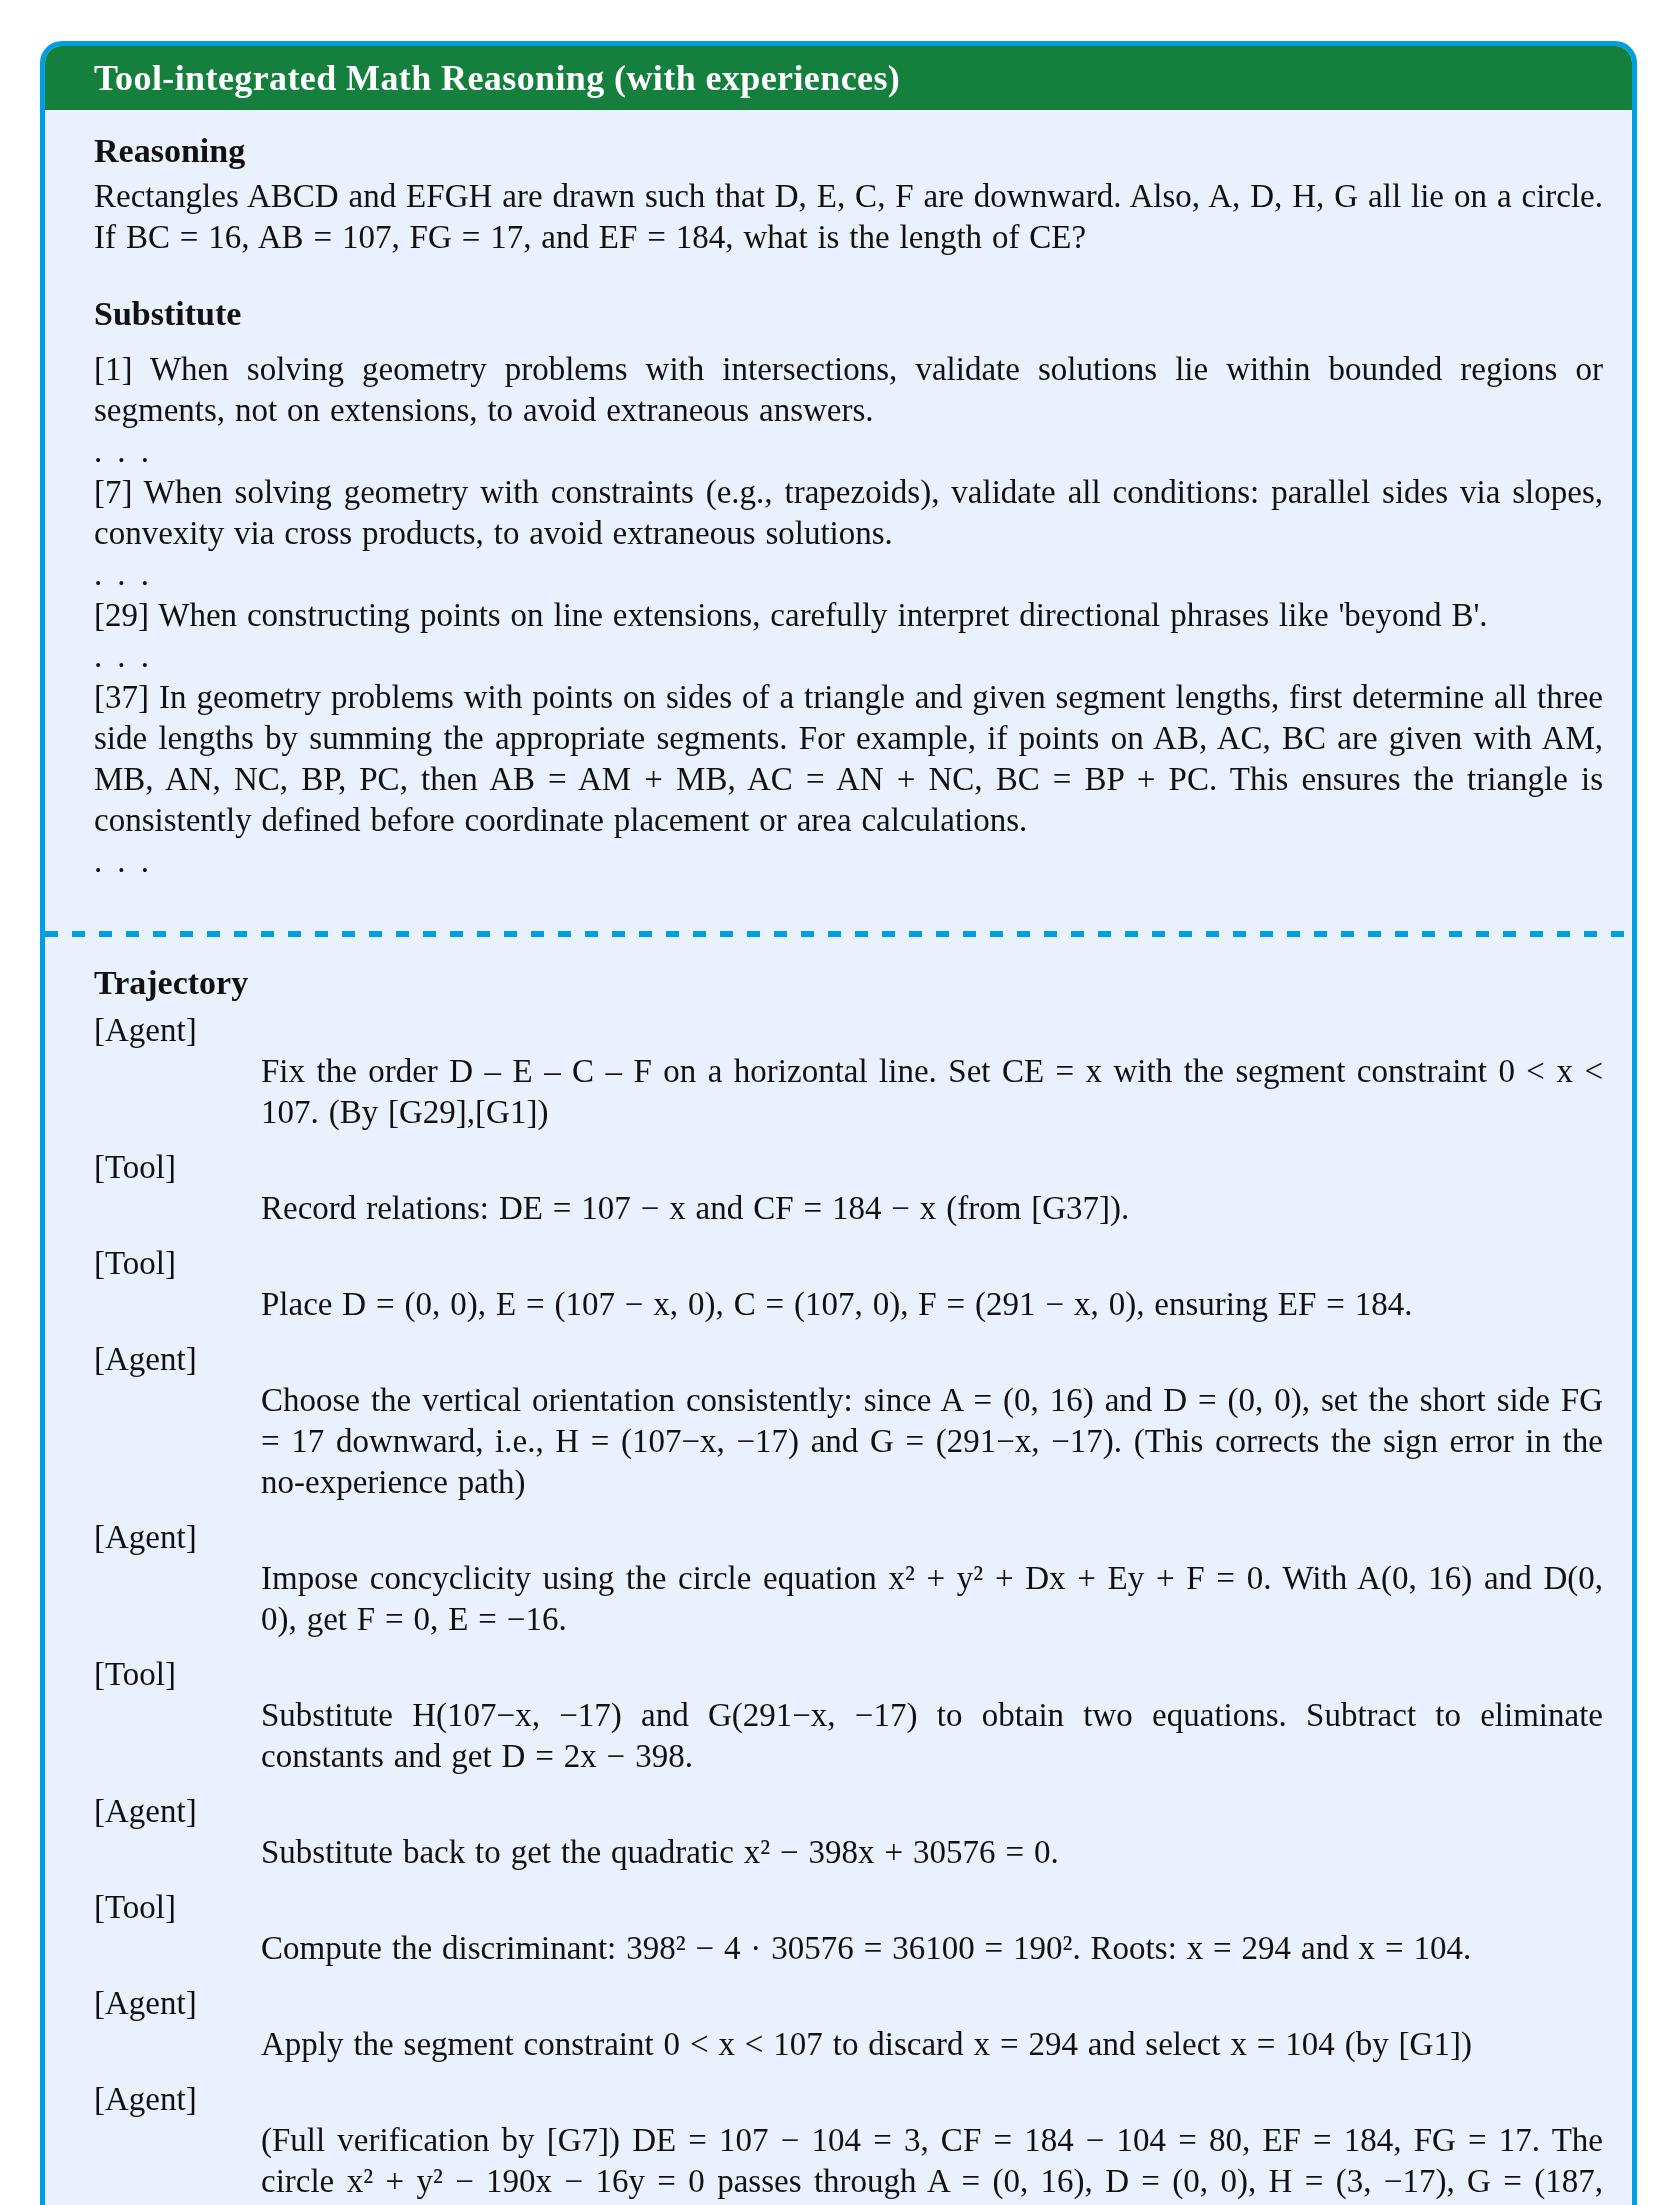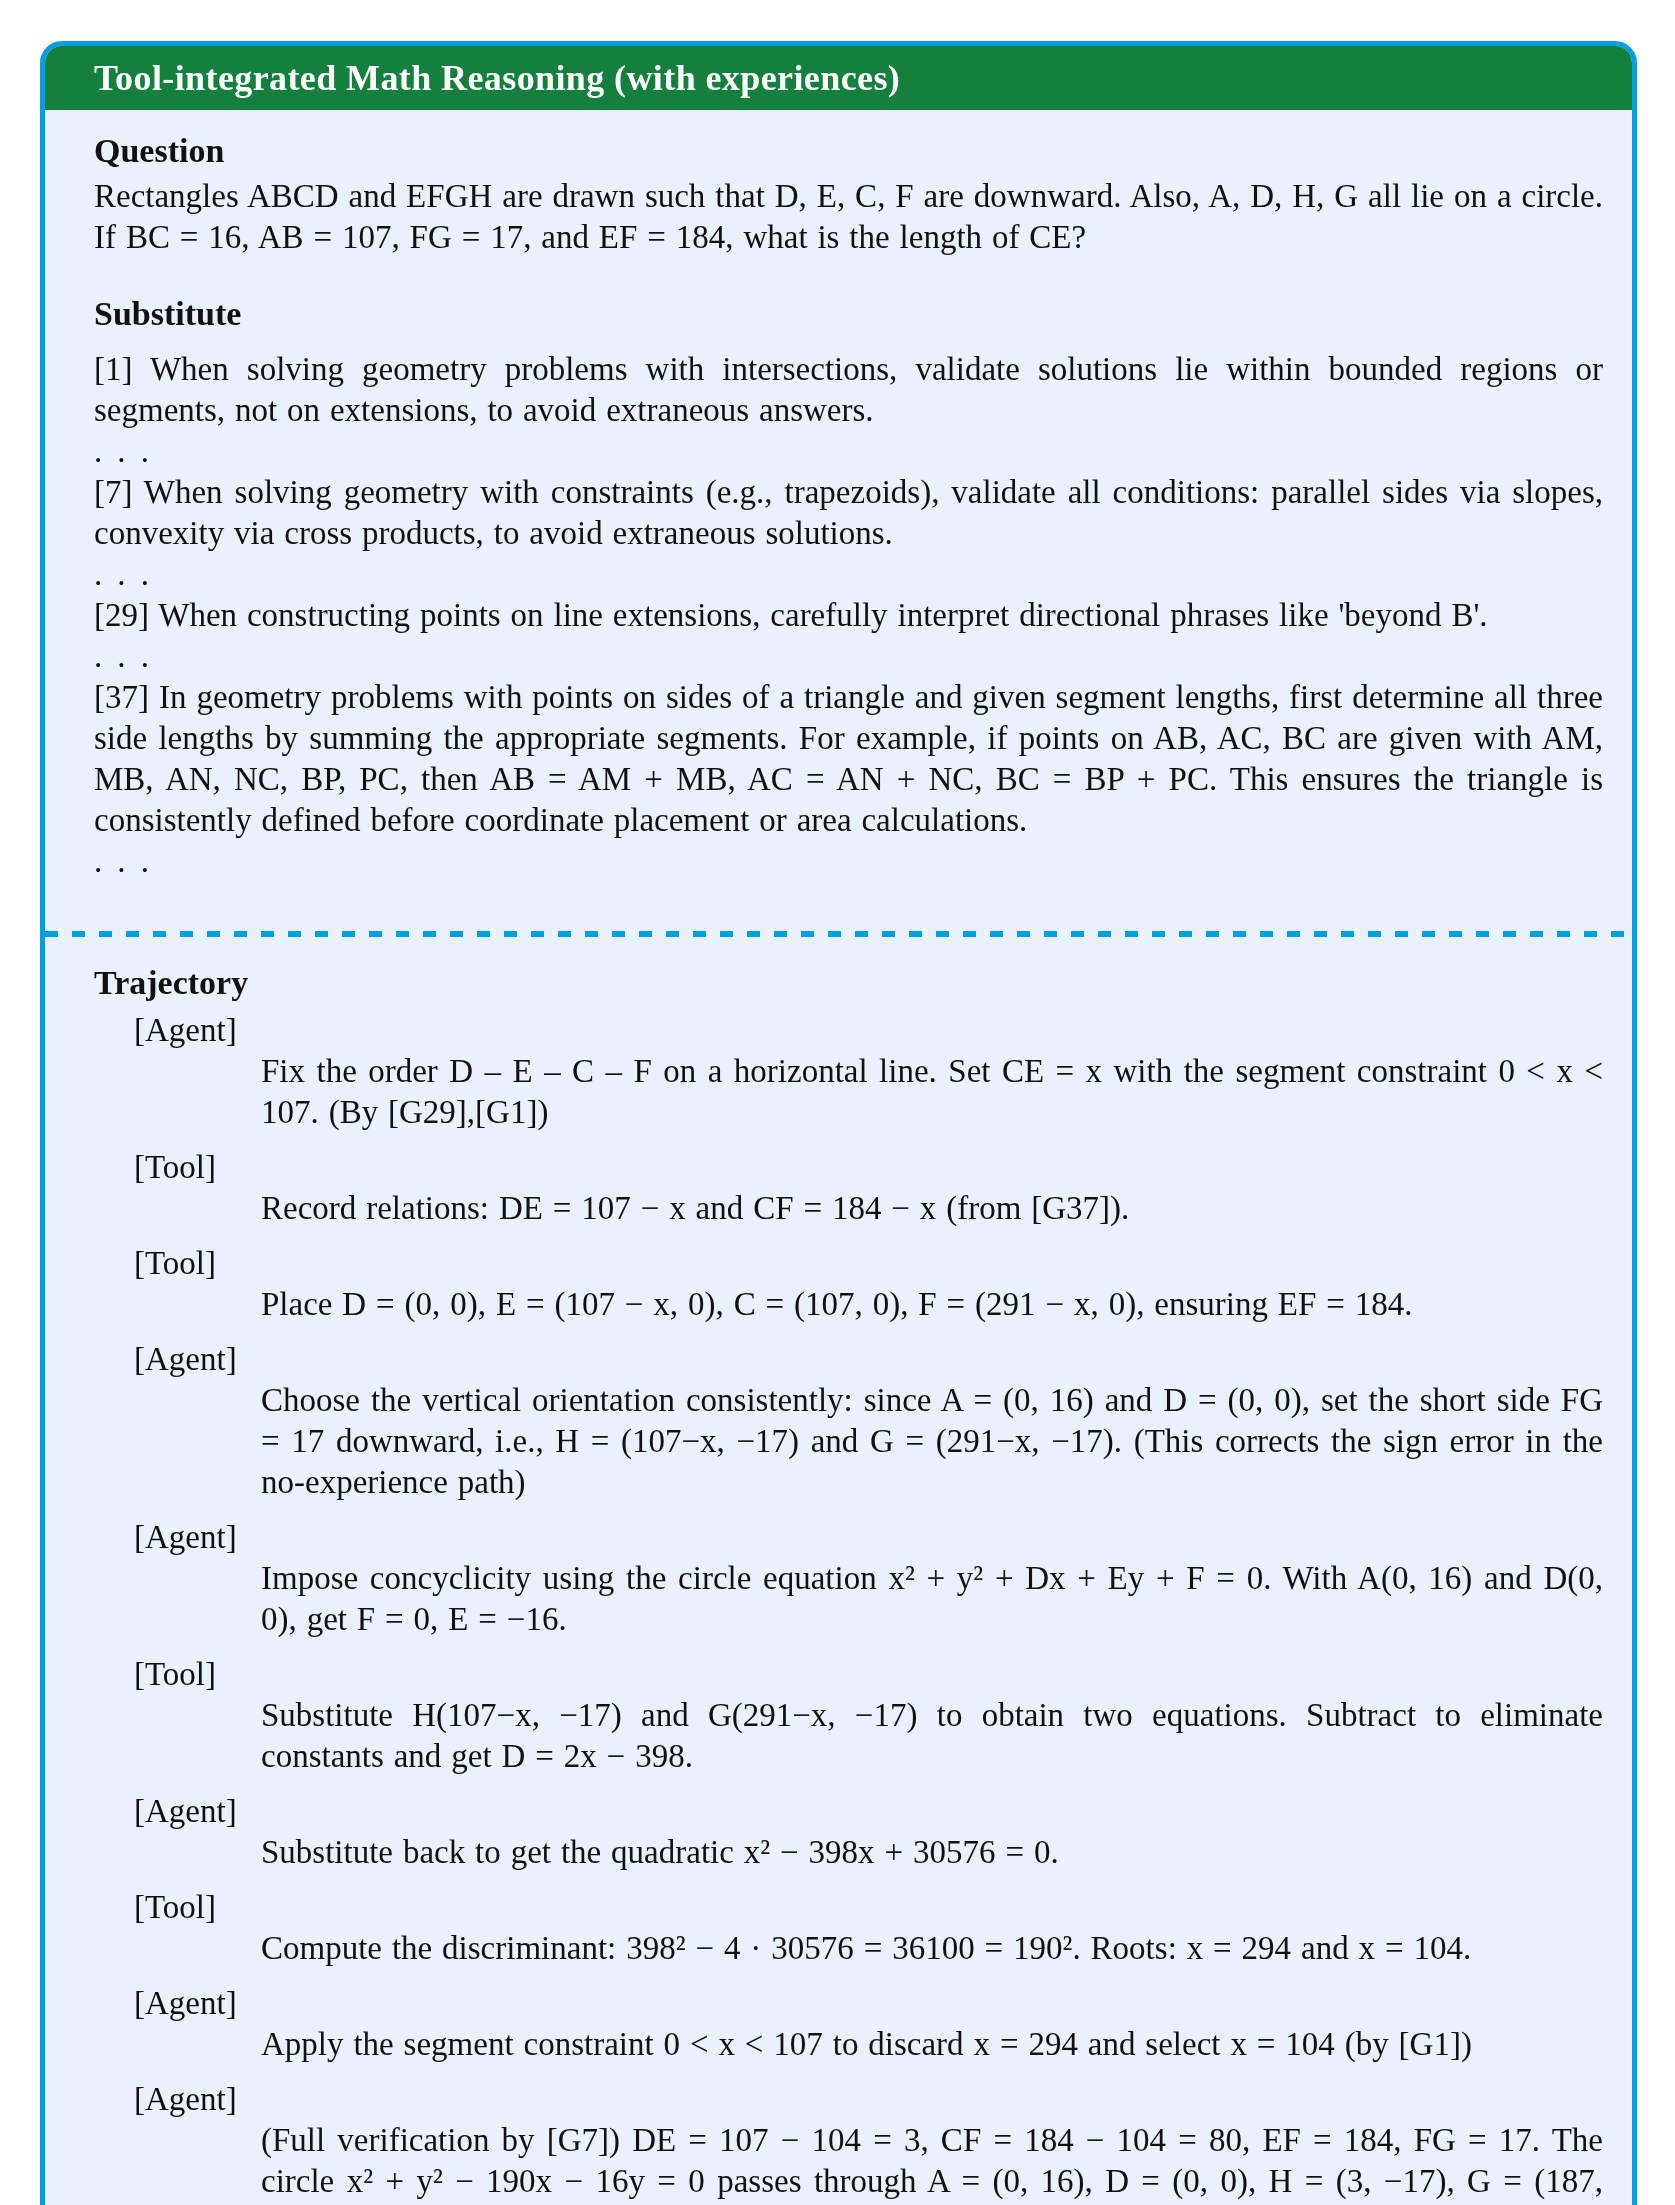--- a/index.html
+++ b/index.html
@@ -72,21 +72,20 @@
   .trajectory-section { margin-top: 0; }
   .traj-grid {
     display: grid;
     grid-template-columns: 167px 1fr;
     row-gap: 14px;
     margin-top: 7px;
   }
   .traj-role {
     text-align: left;
     white-space: nowrap;
-    margin-left: 40px;
   }
   .traj-text {
     text-align: justify;
     margin-top: 41px;
   }
 
   .outcome-section { margin-top: 39px; }
   .outcome-text { text-align: left; }
 </style>
 </head>
@@ -95,21 +94,21 @@
 <div class="page">
   <div class="card">
 
     <div class="titlebar">
       <span class="title">Tool-integrated Math Reasoning (with experiences)</span>
     </div>
 
     <div class="content">
 
       <div class="question-section">
-        <div class="sec-heading">Question</div>
+        <div class="sec-heading">Reasoning</div>
         <p class="para">Rectangles ABCD and EFGH are drawn such that D, E, C, F are downward. Also, A, D, H, G all lie on a circle. If BC = 16, AB = 107, FG = 17, and EF = 184, what is the length of CE?</p>
       </div>
 
       <div class="experiences-section">
         <div class="sec-heading">Substitute</div>
         <p class="para exp-item first">[1] When solving geometry problems with intersections, validate solutions lie within bounded regions or segments, not on extensions, to avoid extraneous answers.</p>
         <p class="para exp-item dots">. . .</p>
         <p class="para exp-item">[7] When solving geometry with constraints (e.g., trapezoids), validate all conditions: parallel sides via slopes, convexity via cross products, to avoid extraneous solutions.</p>
         <p class="para exp-item dots">. . .</p>
         <p class="para exp-item">[29] When constructing points on line extensions, carefully interpret directional phrases like 'beyond B'.</p>

